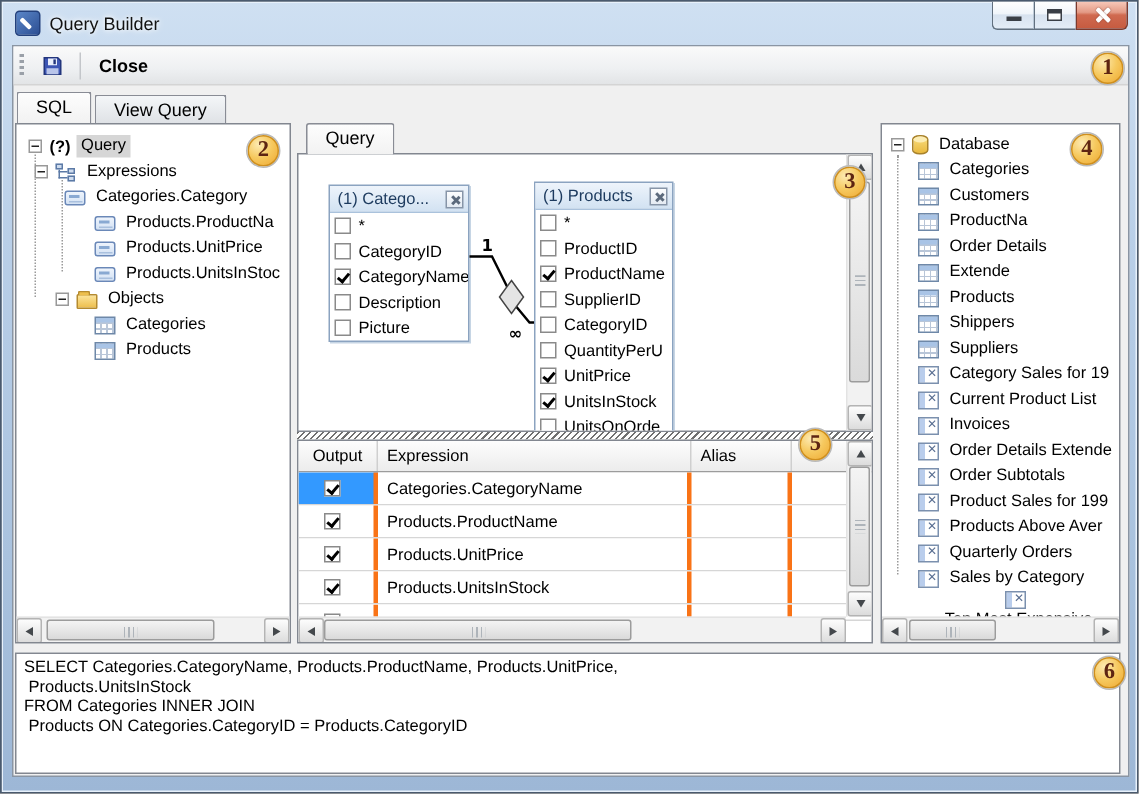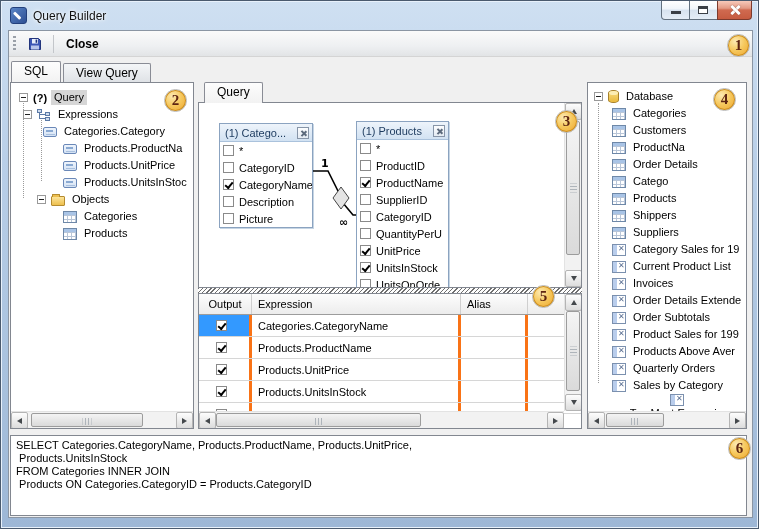--- a/index.html
+++ b/index.html
@@ -429,21 +429,21 @@
         <div class="trow" style="padding-left:24px;">
             <span class="ticon icon-table"></span>
             <span class="tlabel">ProductNa</span>
           </div>
         <div class="trow" style="padding-left:24px;">
             <span class="ticon icon-table"></span>
             <span class="tlabel">Order Details</span>
           </div>
         <div class="trow" style="padding-left:24px;">
             <span class="ticon icon-table"></span>
-            <span class="tlabel">Catego</span>
+            <span class="tlabel">Extende</span>
           </div>
         <div class="trow" style="padding-left:24px;">
             <span class="ticon icon-table"></span>
             <span class="tlabel">Products</span>
           </div>
         <div class="trow" style="padding-left:24px;">
             <span class="ticon icon-table"></span>
             <span class="tlabel">Shippers</span>
           </div>
         <div class="trow" style="padding-left:24px;">

